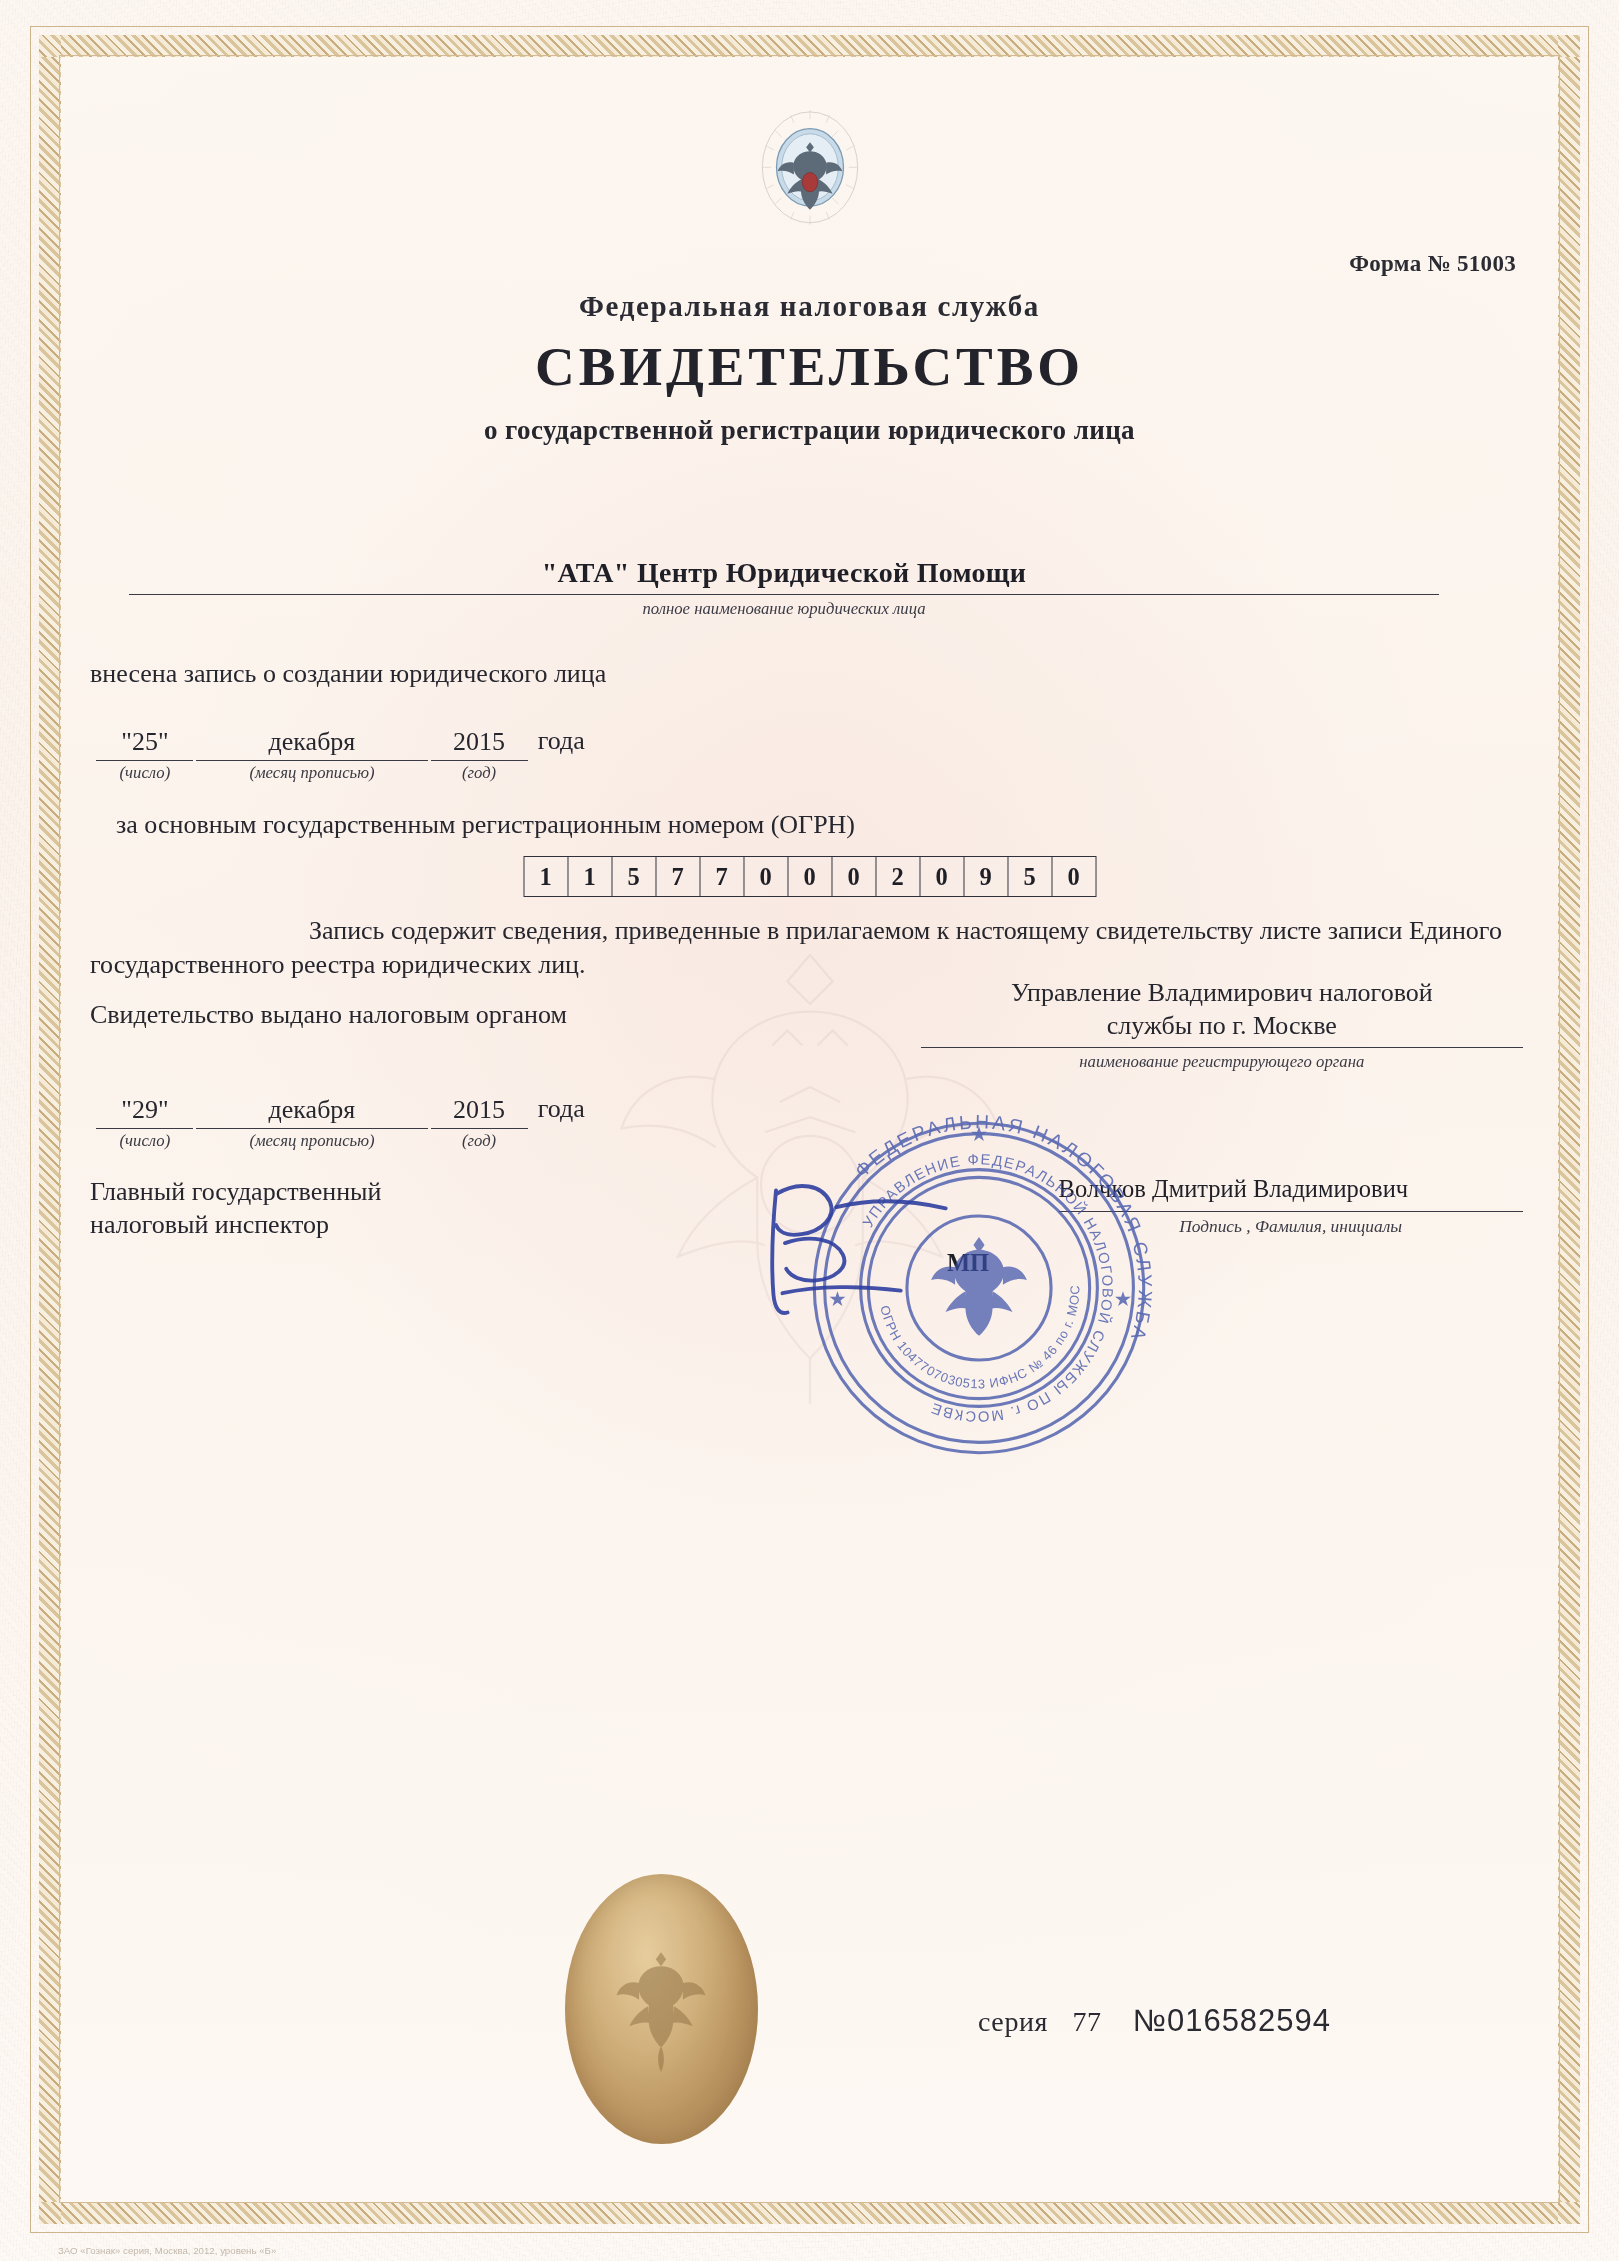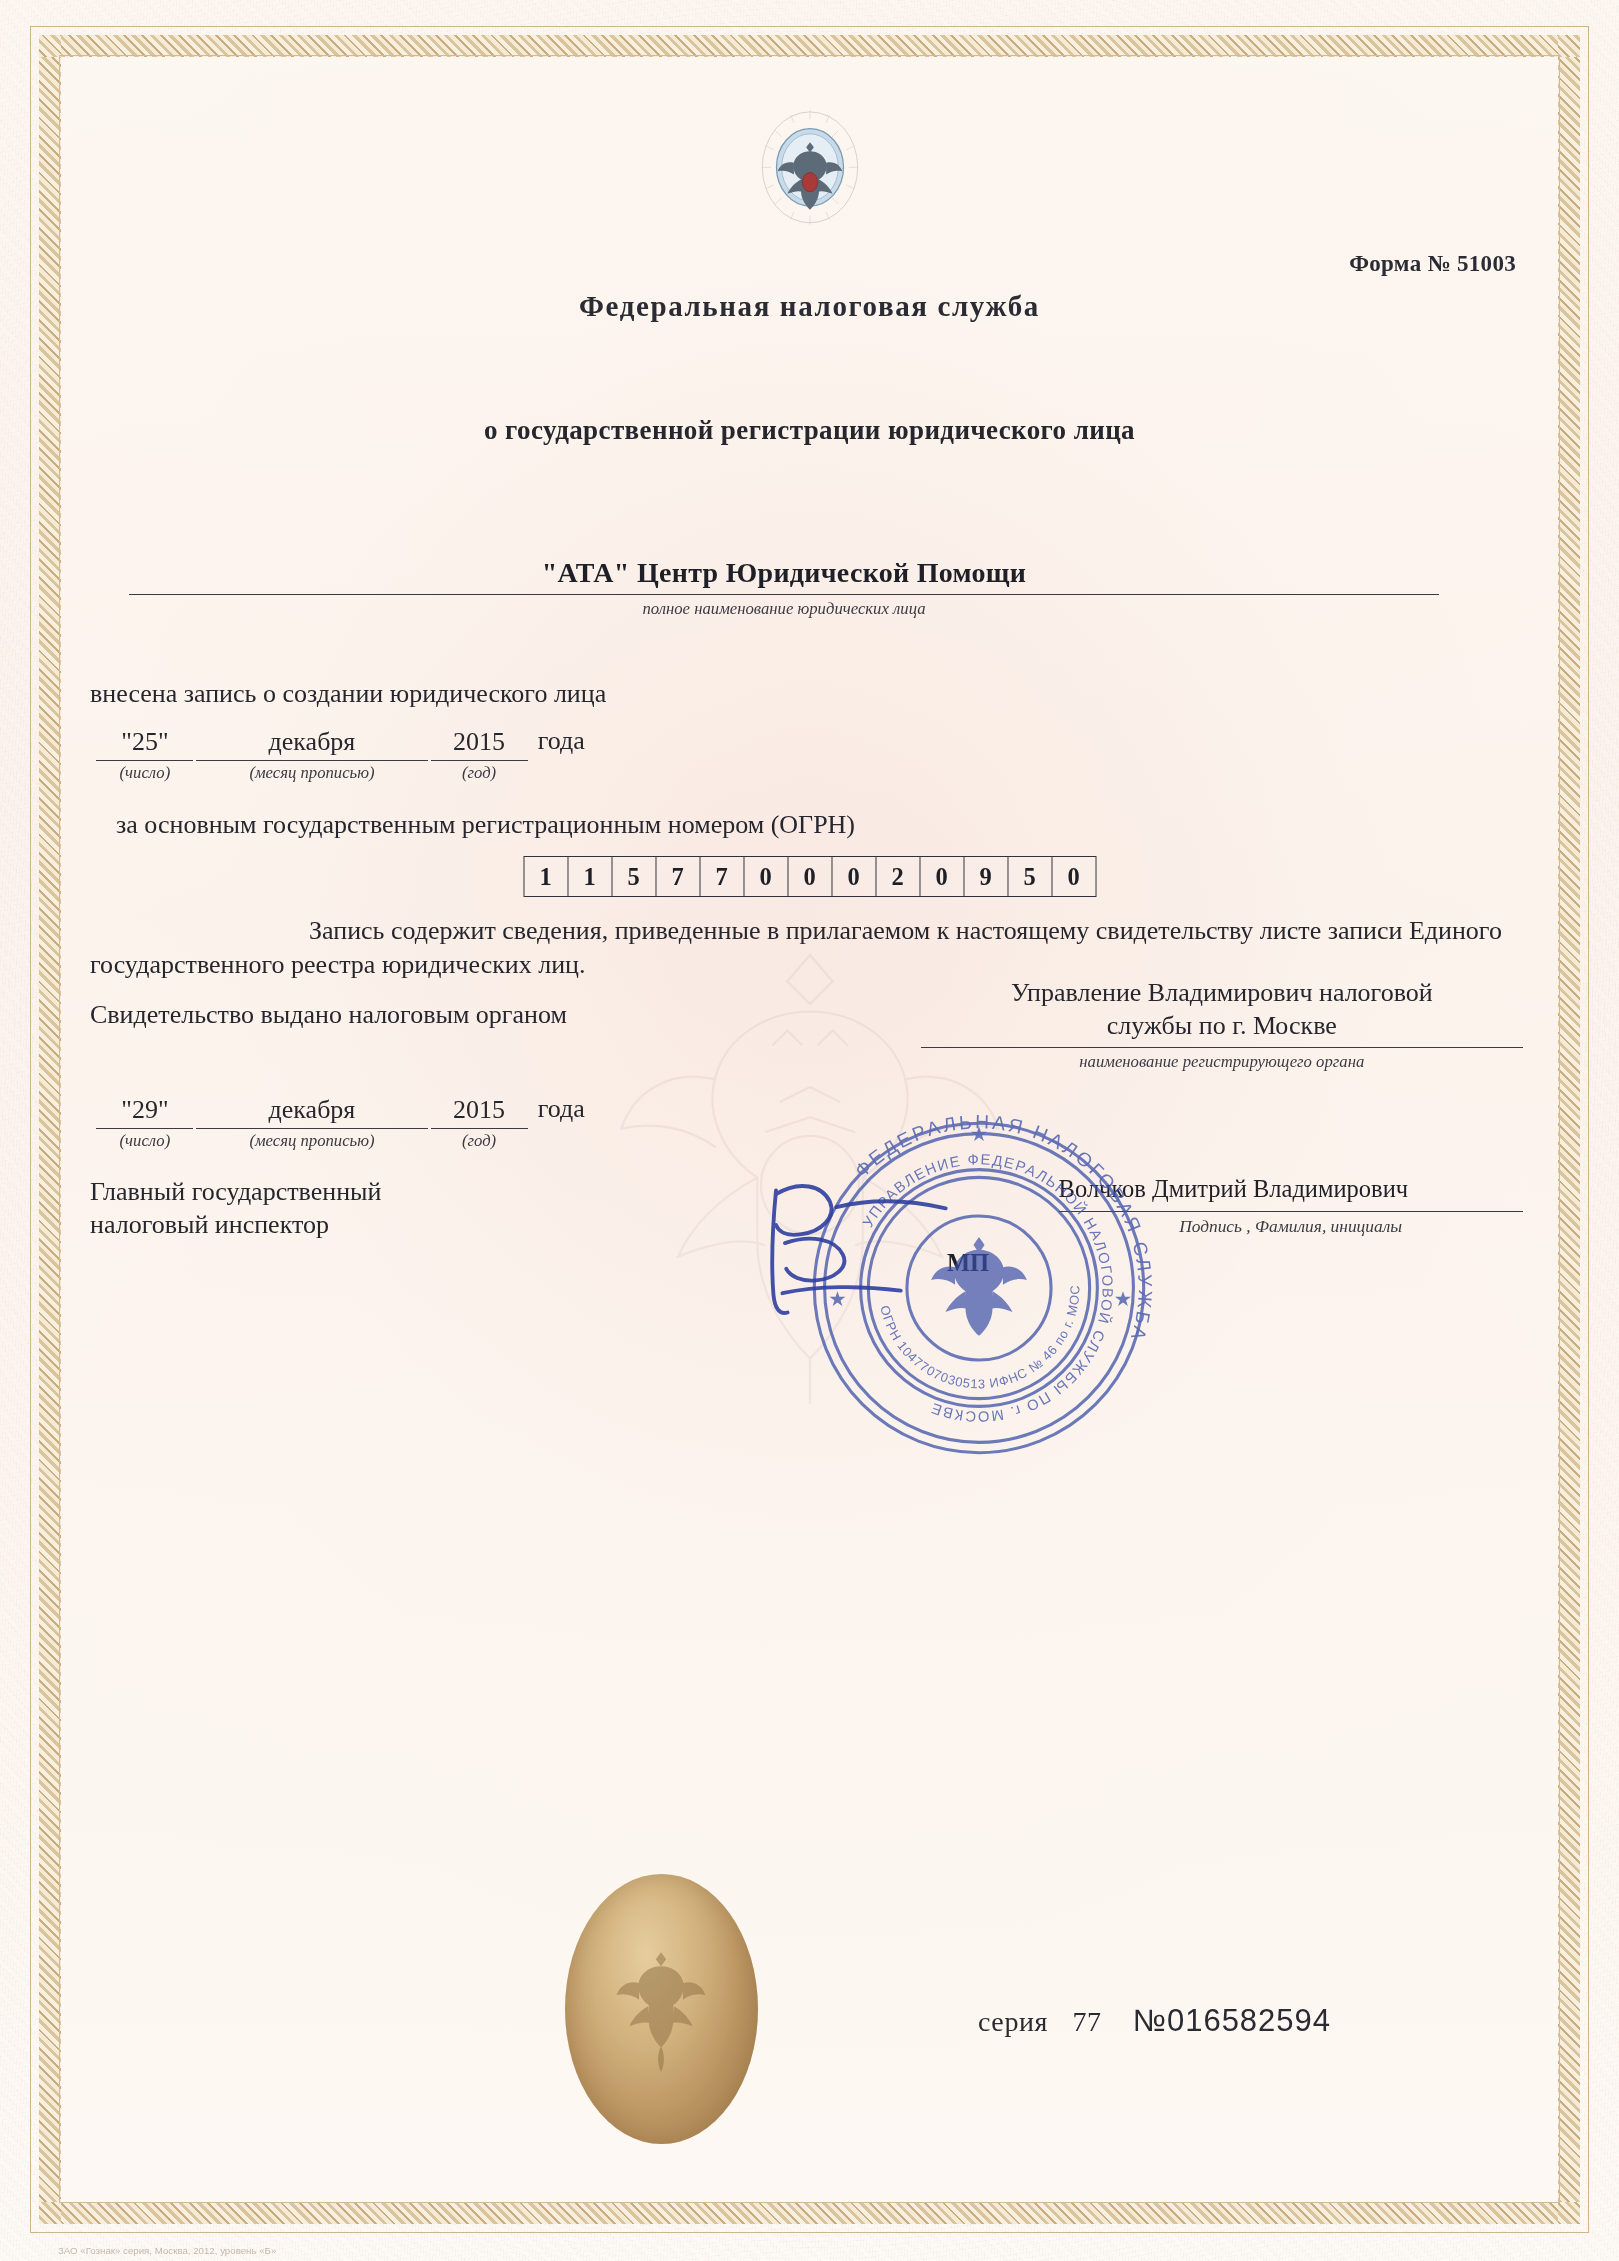--- a/index.html
+++ b/index.html
@@ -192,21 +192,20 @@
     font-family: "Liberation Serif", serif;
     font-style: italic;
     font-size: 16.7px;
     color: #3a3a44;
   }
 
   .p-record {
     left: 0;
     top: 580px;
     font-size: 26px;
-    margin-top: 20px;
   }
 
   
   .date-row1 { position: absolute; left: 6.4px; top: 650px; }
   .date-row2 { position: absolute; left: 6.4px; top: 1018px; }
 
   .date-cell { display: inline-block; vertical-align: top; text-align: center; }
   .date-val {
     font-family: "Liberation Serif", serif;
     font-size: 26px;
@@ -479,20 +478,21 @@
           <path d="M104 114 c9 5 17 13 21 22 c-10 -4 -18 -5 -23 -3 z"></path>
         </g>
         <ellipse cx="90" cy="118" rx="12" ry="15" fill="#a93a3a" stroke="#7b2a2a" stroke-width="1"></ellipse>
       </svg>
     </div>
 
     <div class="form-no">Форма  № 51003</div>
 
     <div class="fns-title">Федеральная налоговая служба</div>
 
+    <div class="main-title">СВИДЕТЕЛЬСТВО</div>
 
     <div class="subtitle">о государственной регистрации юридического лица</div>
 
 
     <div class="entity-line">
       <span class="entity-name">"АТА" Центр Юридической Помощи</span>
     </div>
     <div class="entity-caption">полное наименование юридических лица</div>
 
     <div class="para p-record">внесена запись о создании юридического лица</div>

